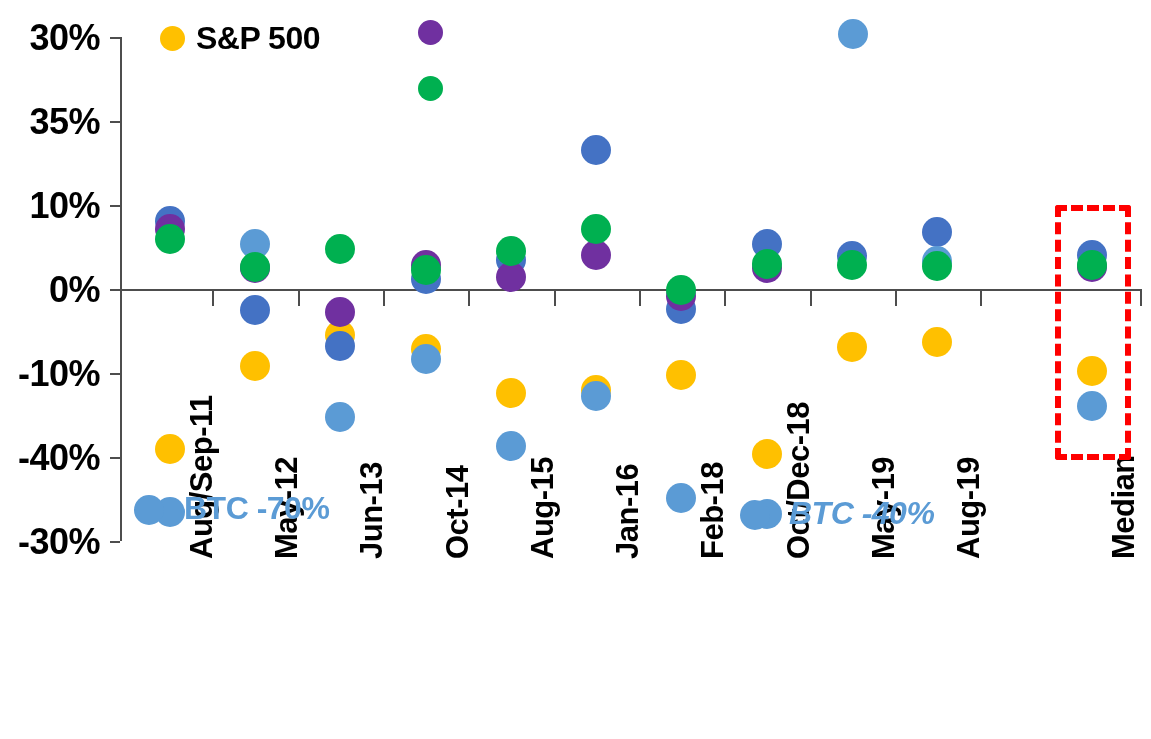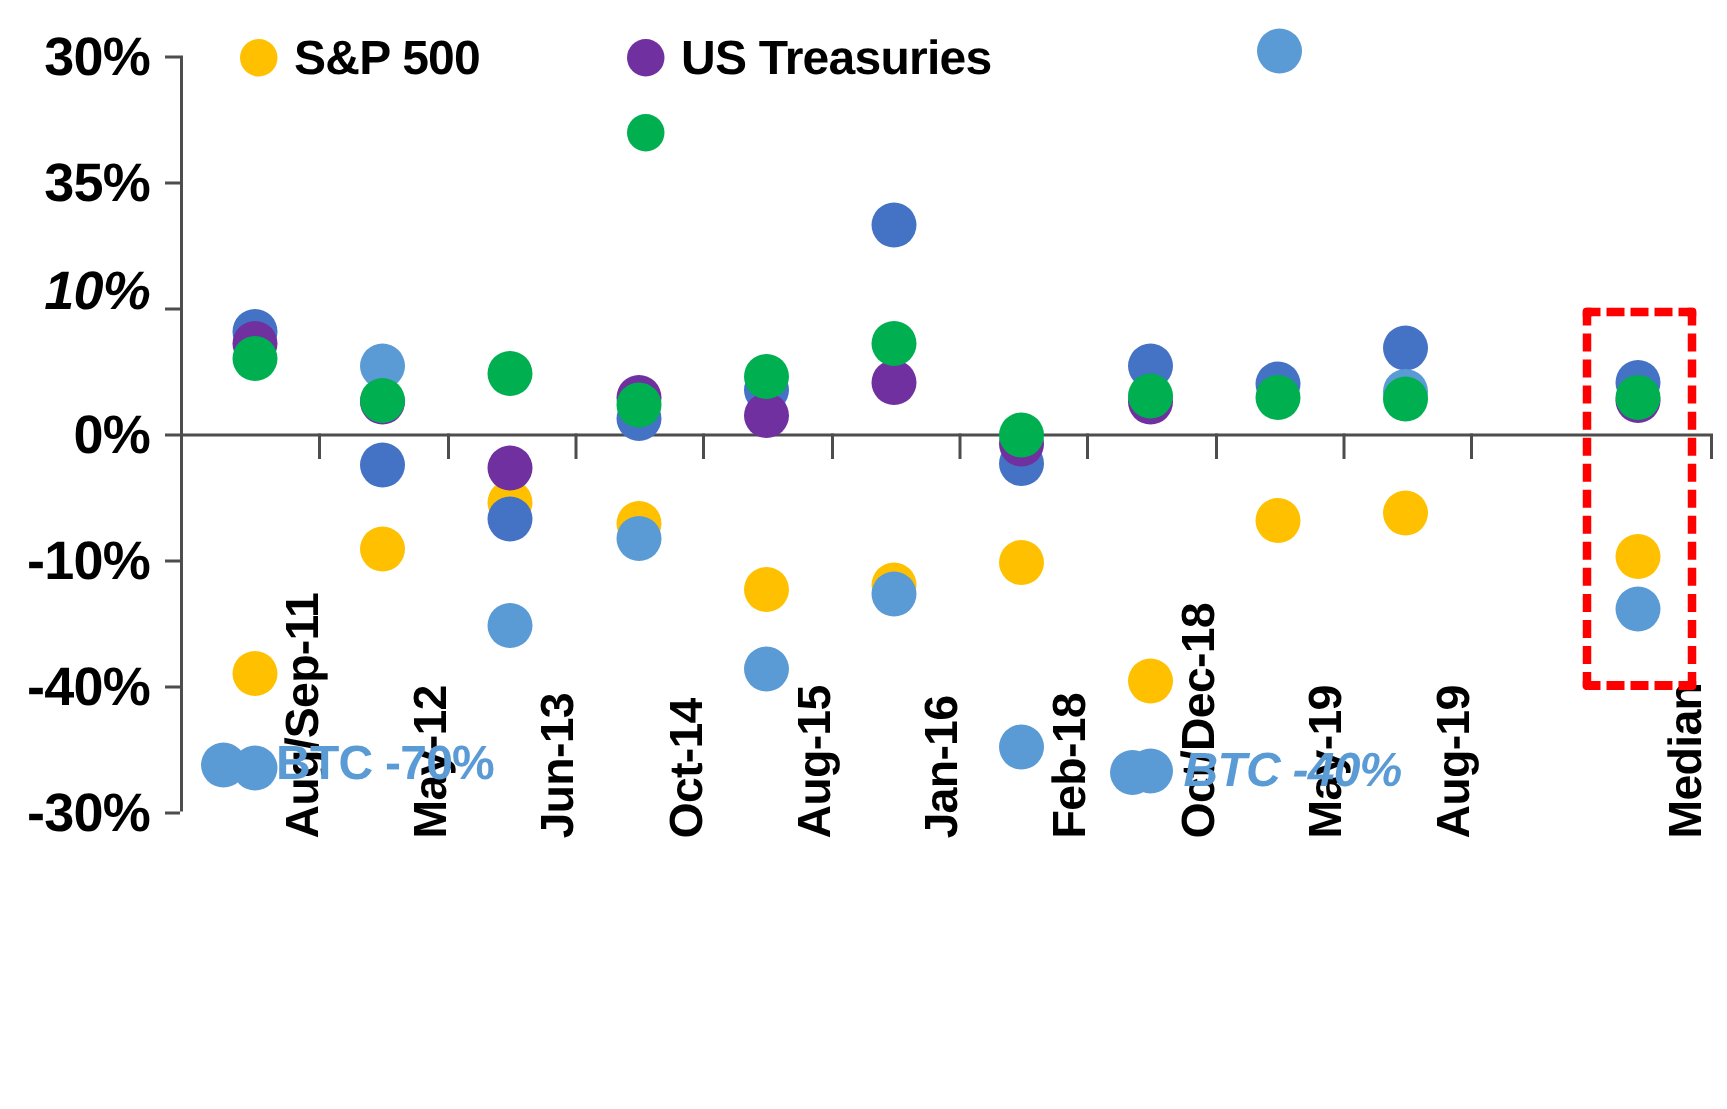--- a/index.html
+++ b/index.html
@@ -122,21 +122,21 @@
 
 <div id="root">
   <div id="plot">
       <div class="axis-line" style="left: 120px; top: 37px; width: 2px; height: 504px;"></div>
       <div class="axis-line" style="left: 120px; top: 289px; width: 1020px; height: 2px;"></div>
       <div class="ytick-mark" style="left: 110px; top: 37px;"></div>
       <div class="ytick-label" style="left: 0px; width: 100px; top: 20px;">30%</div>
       <div class="ytick-mark" style="left: 110px; top: 121px;"></div>
       <div class="ytick-label" style="left: 0px; width: 100px; top: 104px;">35%</div>
       <div class="ytick-mark" style="left: 110px; top: 205px;"></div>
-      <div class="ytick-label" style="left: 0px; width: 100px; top: 176px; font-style: italic;">10%</div>
+      <div class="ytick-label" style="left: 0px; width: 100px; top: 188px;">10%</div>
       <div class="ytick-mark" style="left: 110px; top: 289px;"></div>
       <div class="ytick-label" style="left: 0px; width: 100px; top: 272px;">0%</div>
       <div class="ytick-mark" style="left: 110px; top: 373px;"></div>
       <div class="ytick-label" style="left: 0px; width: 100px; top: 356px;">-10%</div>
       <div class="ytick-mark" style="left: 110px; top: 457px;"></div>
       <div class="ytick-label" style="left: 0px; width: 100px; top: 440px;">-40%</div>
       <div class="ytick-mark" style="left: 110px; top: 541px;"></div>
       <div class="ytick-label" style="left: 0px; width: 100px; top: 524px;">-30%</div>
       <div class="xtick-mark" style="left: 212px; top: 289px;"></div>
       <div class="xtick-mark" style="left: 298px; top: 289px;"></div>
@@ -213,21 +213,20 @@
       <div class="dot" title="JPY vs USD Oct/Dec-18: 3%" style="left: 767px; top: 263.8px; background: rgb(0, 176, 80);"></div>
       <div class="dot" title="JPY vs USD May-19: 2.9%" style="left: 852px; top: 264.64px; background: rgb(0, 176, 80);"></div>
       <div class="dot" title="JPY vs USD Aug-19: 2.7%" style="left: 937px; top: 266.32px; background: rgb(0, 176, 80);"></div>
       <div class="dot" title="JPY vs USD Median: 2.9%" style="left: 1092px; top: 264.64px; background: rgb(0, 176, 80);"></div>
       <div class="legend-item" style="left: 160px; top: 20px;">
         <span class="legend-swatch" style="background: rgb(255, 192, 0);"></span>
         <span class="legend-label">S&amp;P 500</span>
       </div>
       <div class="legend-item" style="left: 418px; top: 20px;">
         <span class="legend-swatch" style="background: rgb(112, 48, 160);"></span>
-        <span class="legend-label">US Treasuries</span>
       </div>
       <div class="legend-item" style="left: 418px; top: 76px;">
         <span class="legend-swatch" style="background: rgb(0, 176, 80);"></span>
       </div>
       <div class="annot-dot" style="left: 838px; top: 19px;"></div>
       <div class="annot-dot" style="left: 134px; top: 495px;"></div>
       <div class="annot" style="left: 184px; top: 490px;">BTC -70%</div>
       <div class="annot-dot" style="left: 740px; top: 500px;"></div>
       <div class="annot" style="left: 789px; top: 495px; font-style: italic;">BTC -40%</div>
     </div>

